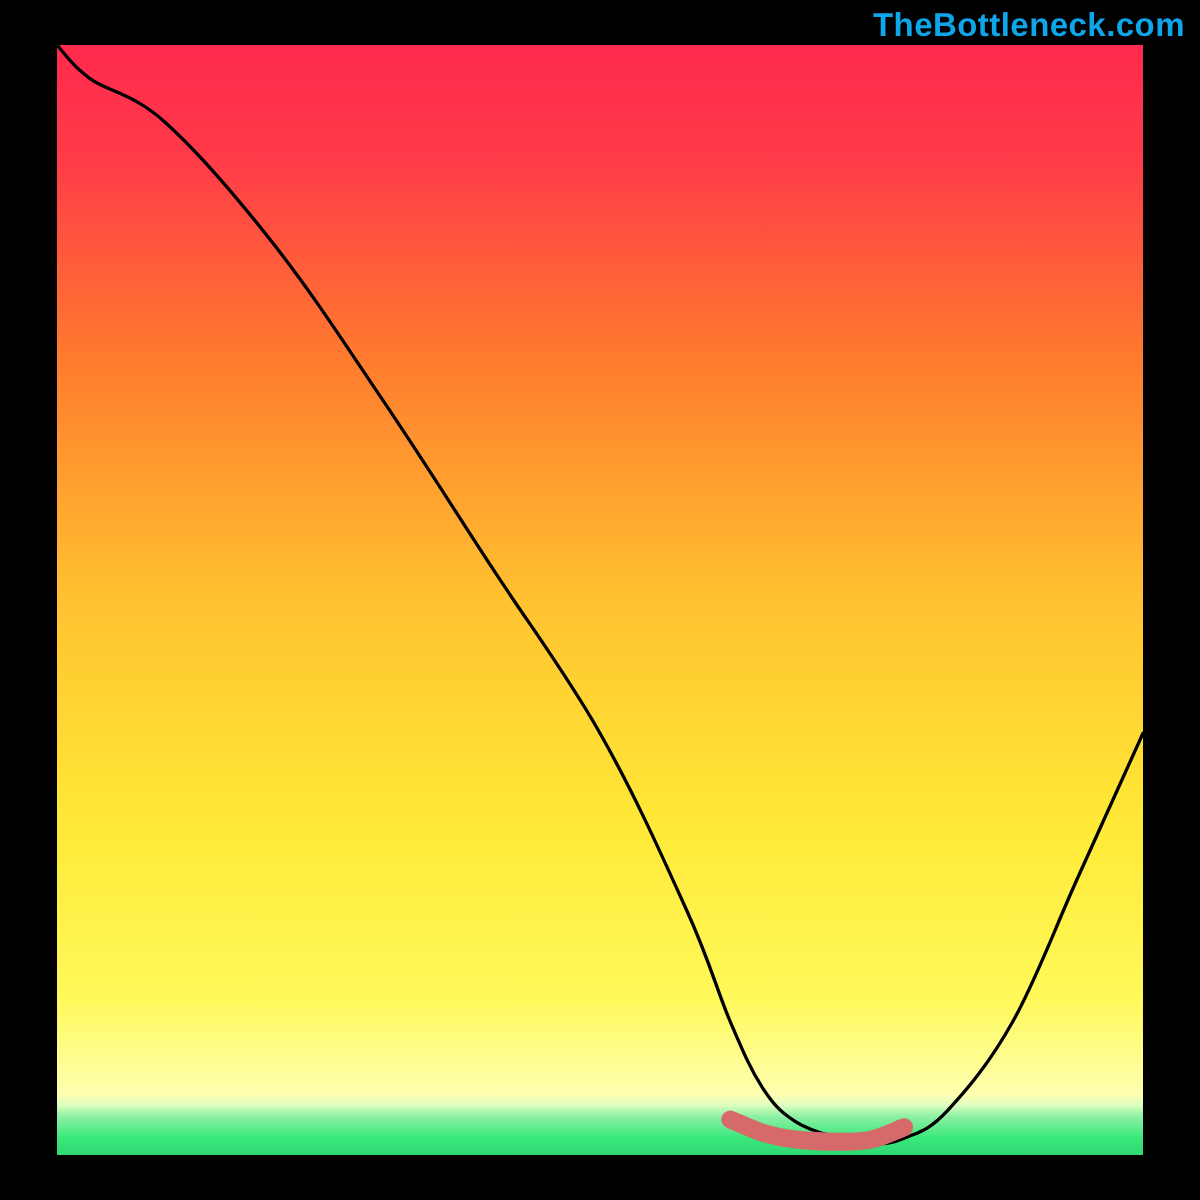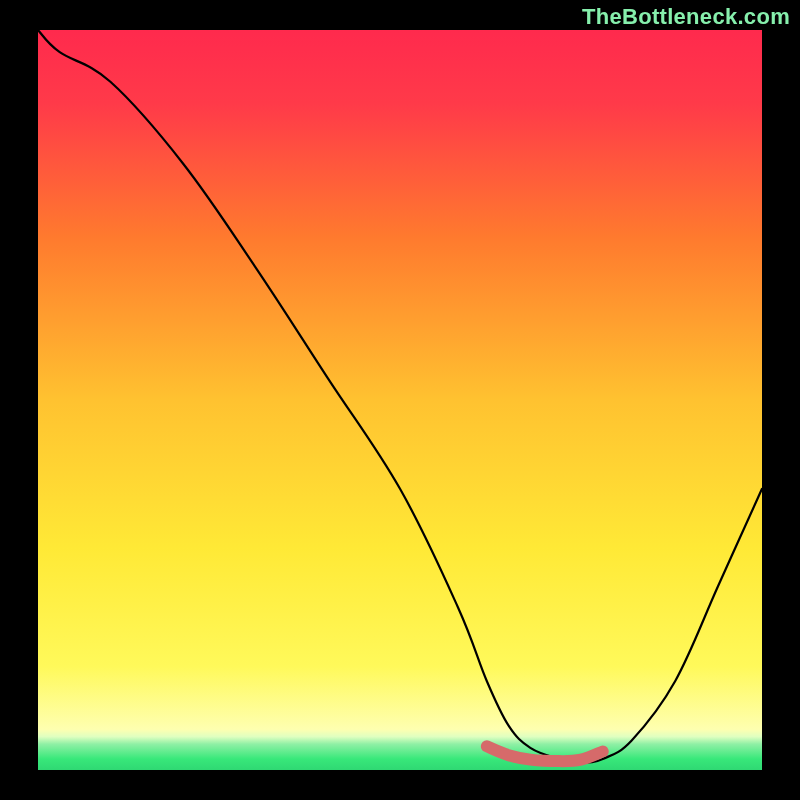--- a/index.html
+++ b/index.html
@@ -14,21 +14,21 @@
   .outer {
     position: relative;
     width: 800px;
     height: 800px;
     background: #000;
   }
   .watermark {
     position: absolute;
     top: 4px;
     right: 10px;
-    color: #86efac;
+    color: #0ea5e9;
     font-size: 22px;
     font-weight: 600;
     z-index: 10;
     letter-spacing: 0.3px;
   }
   .plot {
     position: absolute;
     left: 38px;
     top: 30px;
     width: 724px;

